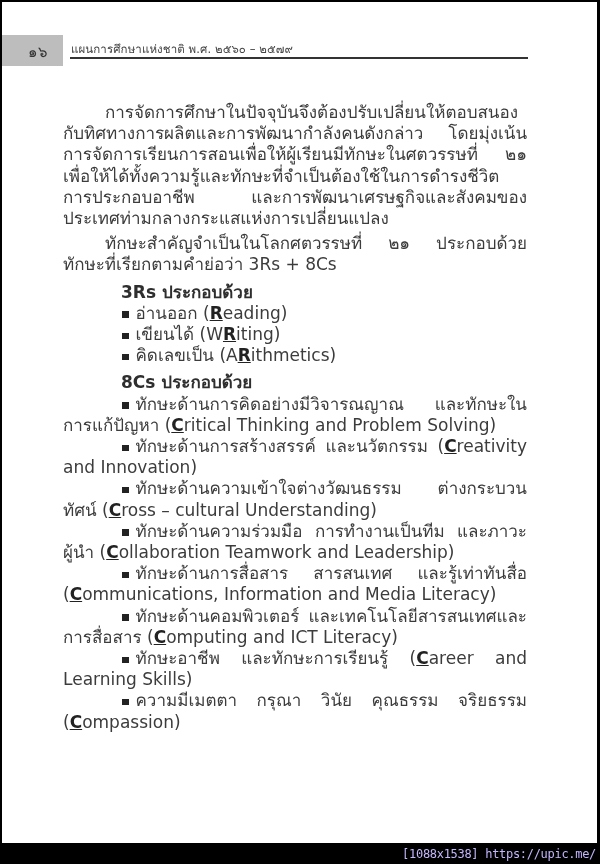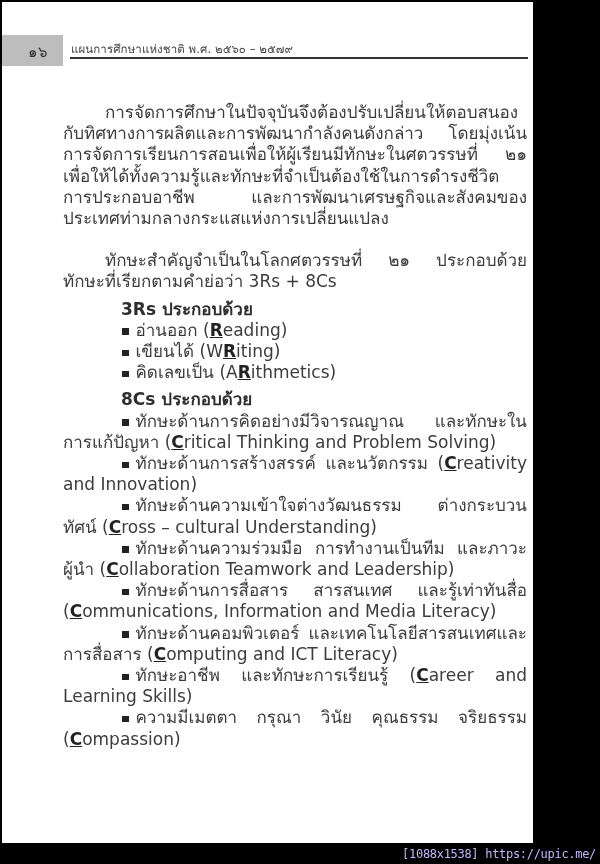--- a/index.html
+++ b/index.html
@@ -1,21 +1,21 @@
 <!DOCTYPE html>
 <html><head>
   <meta charset="utf-8">
   <style>
     html, body { margin: 0; padding: 0; }
     body {
       width: 600px; height: 864px; background: #000; position: relative; overflow: hidden;
       font-family: "DejaVu Sans", sans-serif; color: #3a3a3a;
     }
     .page {
-      position: absolute; left: 2px; top: 2px; width: 531px; height: 841px;
+      position: absolute; left: 2px; top: 2px; width: 595px; height: 841px;
       background: #fff;
     }
     .page-tab {
       position: absolute; left: 0; top: 33px; width: 61px; height: 31px;
       background: #bdbdbd;
     }
     .page-num {
       position: absolute; left: 26px; top: 38px; font-size: 15px; color: #333;
       font-family: "DejaVu Sans", sans-serif; letter-spacing: 0.5px;
     }
@@ -25,21 +25,21 @@
     }
     .header-rule {
       position: absolute; left: 68px; top: 55px; width: 458px; height: 1.5px; background: #333;
     }
     .body {
       position: absolute; left: 61px; top: 100px; width: 464px;
       font-size: 17px; line-height: 21.2px; color: #3c3c3c;
     }
     .para { text-align: justify; text-align-last: left; margin: 0; }
     .para .indent { display: inline-block; width: 42px; }
-    .para2 { margin-top: 21px; }
+    .para2 { margin-top: 4px; }
     .section-title {
       font-weight: bold; margin-left: 58px; margin-top: 6px; color: #2e2e2e;
     }
     .section-title.s2 { margin-top: 6px; }
     .item {
       margin: 0; text-align: justify; text-align-last: left;
     }
     .item.r { margin-left: 59px; }
     .item .lead { display: inline-block; width: 59px; }
     .bullet {

